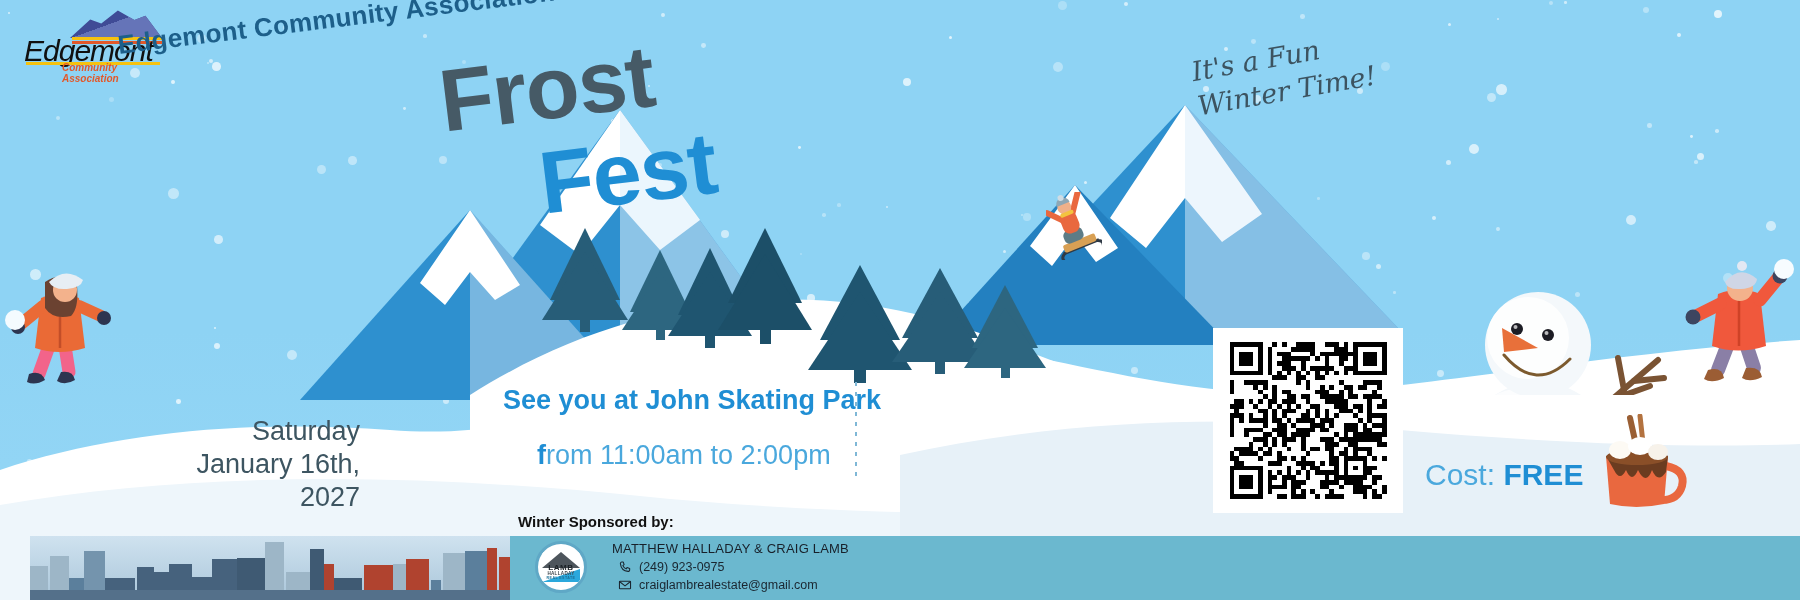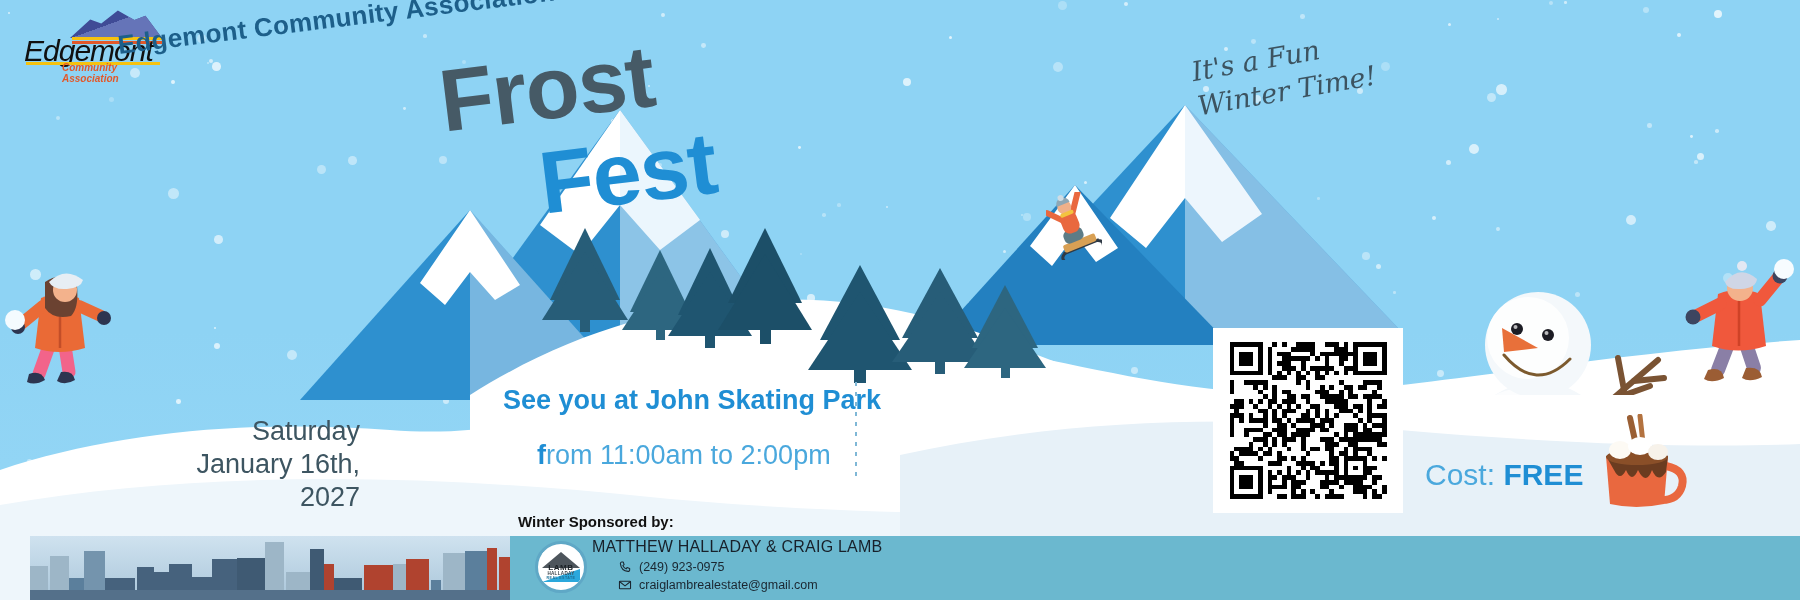--- a/index.html
+++ b/index.html
@@ -138,22 +138,22 @@
     background:#2ba8dc; clip-path:polygon(0 100%,100% 0,100% 100%);
   }
   #sbadge .t1 { position:absolute; left:0; top:11px; width:38px; text-align:center;
                 font-size:8px; font-weight:bold; color:#1b2126; letter-spacing:.6px; }
   #sbadge .t2 { position:absolute; left:0; top:19px; width:38px; text-align:center;
                 font-size:4.6px; font-weight:bold; color:#3c454c; letter-spacing:.3px; }
   #sbadge .t3 { position:absolute; left:0; top:24px; width:38px; text-align:center;
                 font-size:3.6px; font-weight:bold; color:#1b6f96; letter-spacing:.4px; }
 
   #sponsorname {
-    position:absolute; left:592px; bottom:44px;
-    font-size:16px; color:#18202a; letter-spacing:.2px; white-space:nowrap;margin-top:19px;
+    position:absolute; left:612px; bottom:44px;
+    font-size:13px; color:#18202a; letter-spacing:.2px; white-space:nowrap;margin-top:19px;
   }
   .srow {
     position:absolute; left:618px; display:flex; align-items:center; gap:7px;
     font-size:12.5px; color:#1a2630; white-space:nowrap;
   }
   #sphone { bottom:26px; }
   #semail { bottom:8px; }
   .srow svg { flex:none; }
 
   

